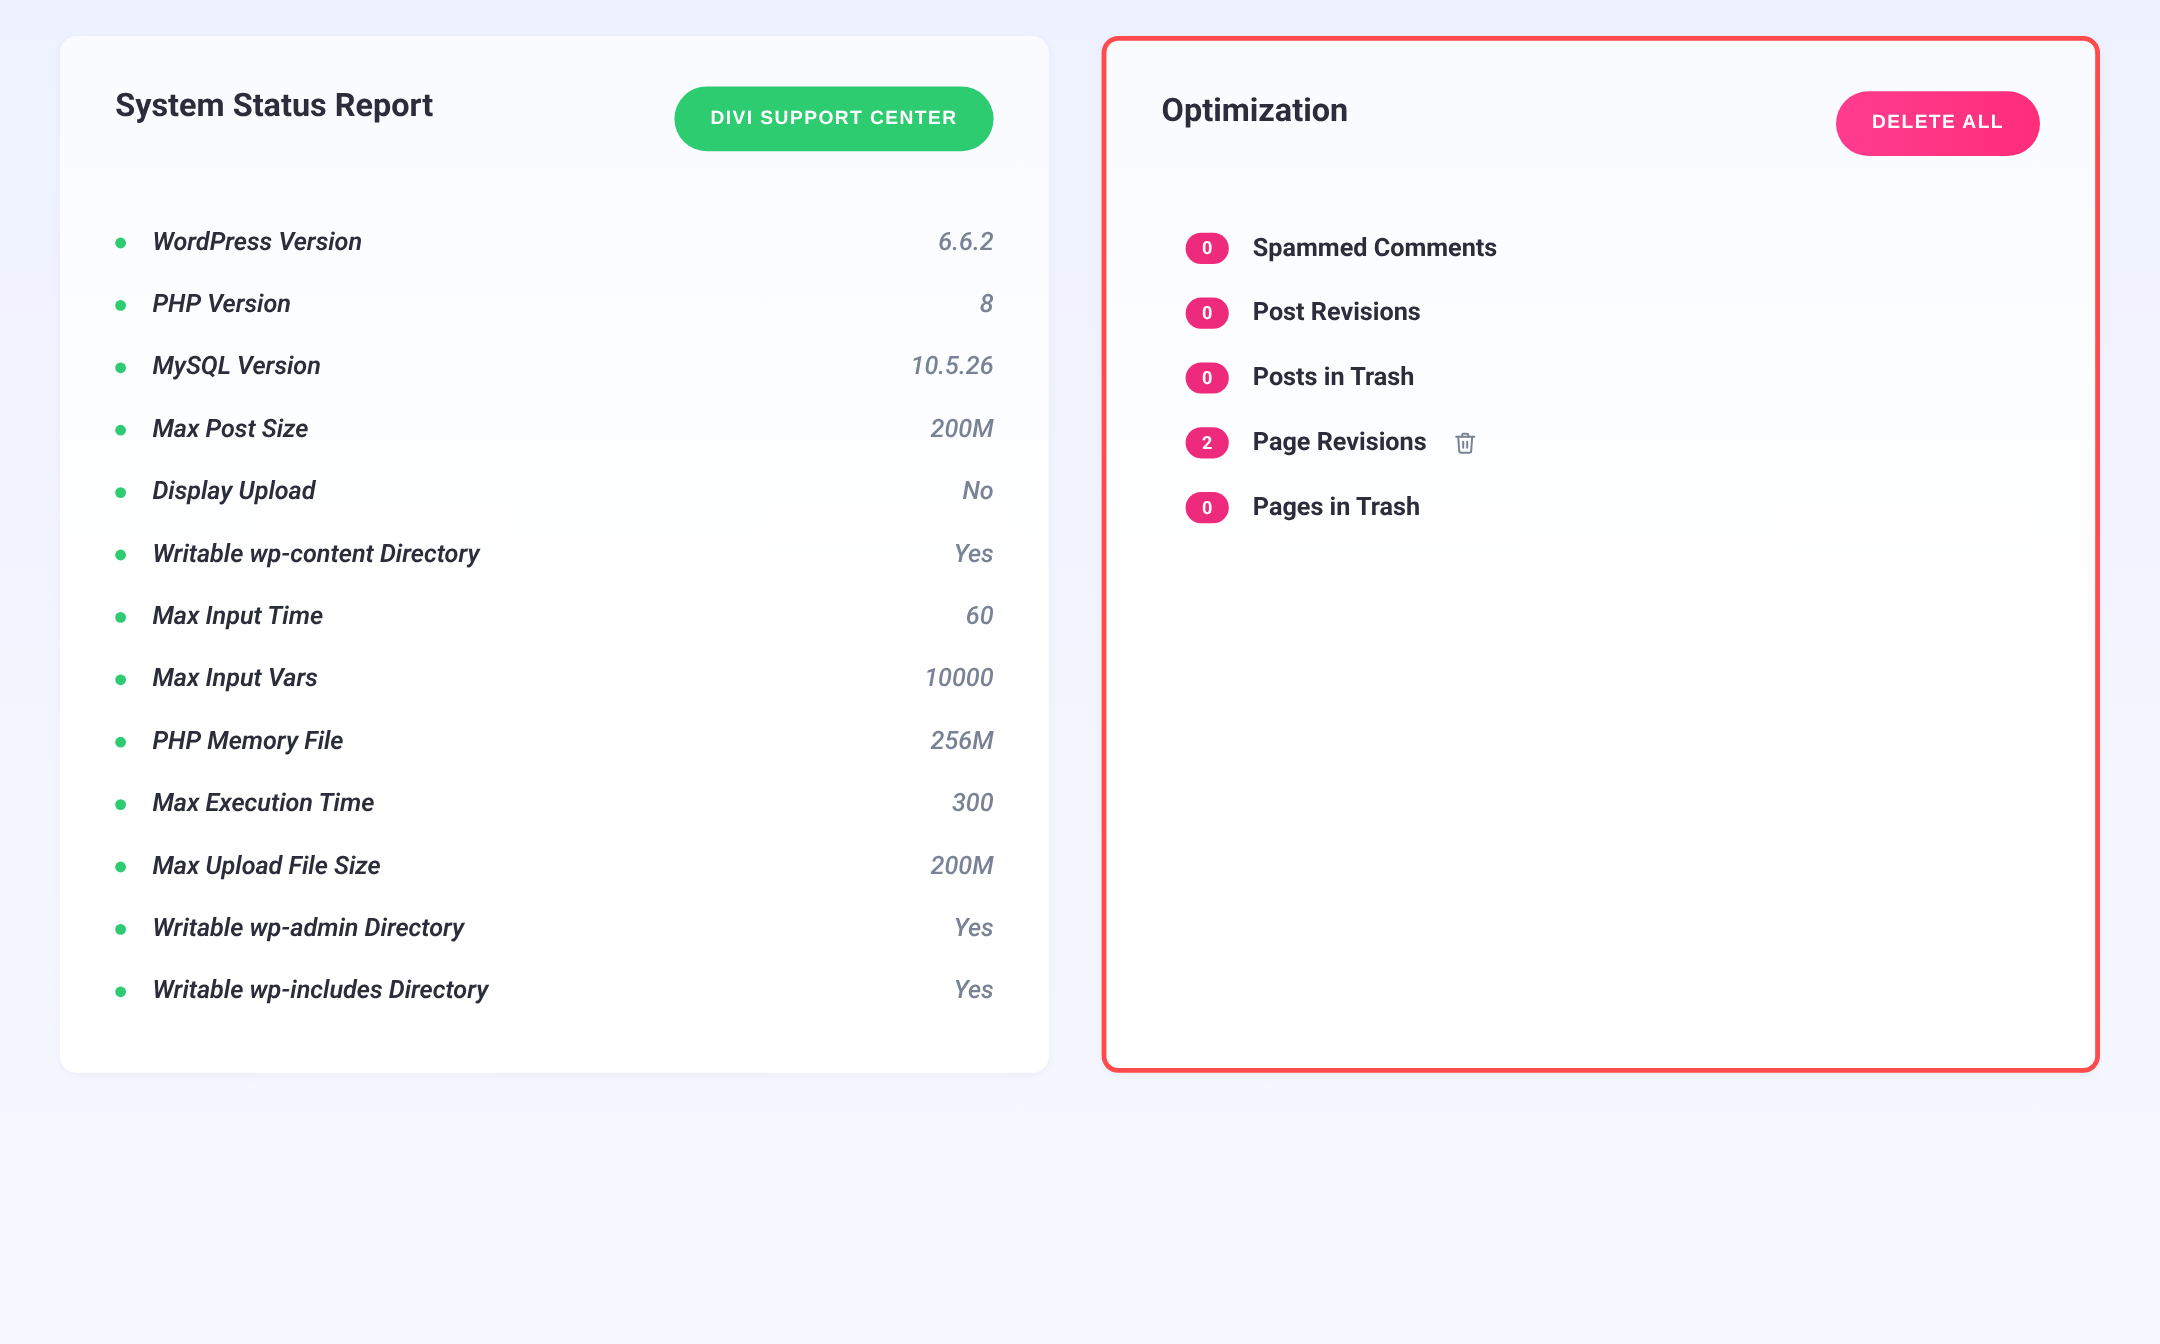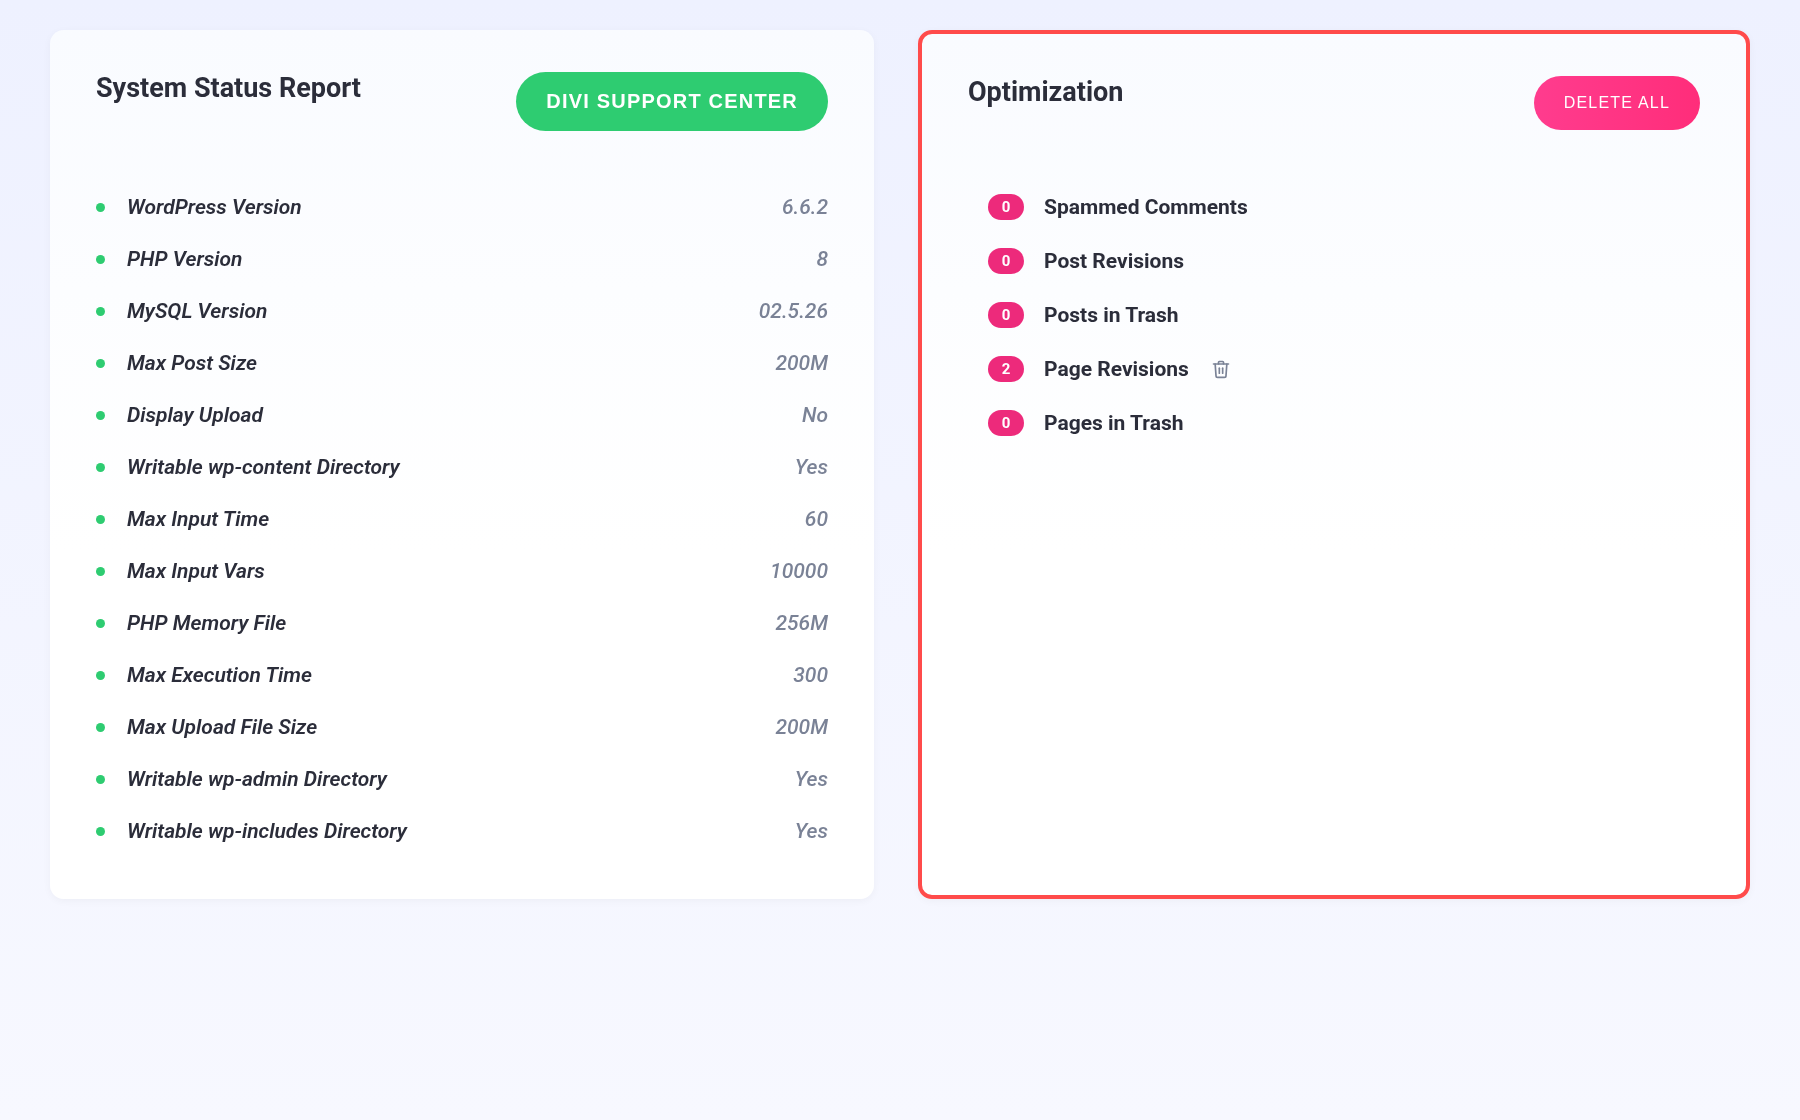--- a/index.html
+++ b/index.html
@@ -45,35 +45,35 @@
       font-weight: 700;
       color: #2b2d3a;
     }
 
     .btn-green {
       background: #2ecc71;
       color: #ffffff;
       border: none;
       border-radius: 32px;
       padding: 18px 30px;
-      font-size: 20px;
+      font-size: 16px;
       font-weight: 700;
       letter-spacing: 1.2px;
       cursor: pointer;
       white-space: nowrap;
     }
 
     .btn-pink {
       background: linear-gradient(90deg, #ff3c8e 0%, #ff2d7a 100%);
       color: #ffffff;
       border: none;
       border-radius: 32px;
       padding: 18px 30px;
       font-size: 16px;
-      font-weight: 400;
+      font-weight: 700;
       letter-spacing: 1.2px;
       cursor: pointer;
       white-space: nowrap;
     }
 
     .status-list {
       list-style: none;
       font-style: italic;
     }
 
@@ -169,21 +169,21 @@
           <span class="status-value">6.6.2</span>
         </li>
         <li class="status-row">
           <span class="dot"></span>
           <span class="status-label">PHP Version</span>
           <span class="status-value">8</span>
         </li>
         <li class="status-row">
           <span class="dot"></span>
           <span class="status-label">MySQL Version</span>
-          <span class="status-value">02.5.26</span>
+          <span class="status-value">10.5.26</span>
         </li>
         <li class="status-row">
           <span class="dot"></span>
           <span class="status-label">Max Post Size</span>
           <span class="status-value">200M</span>
         </li>
         <li class="status-row">
           <span class="dot"></span>
           <span class="status-label">Display Upload</span>
           <span class="status-value">No</span>

